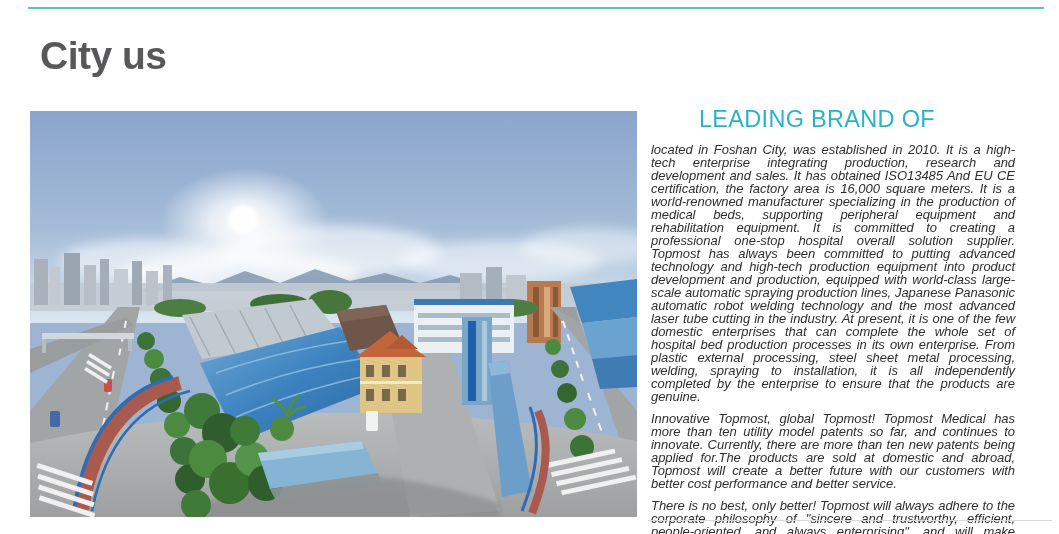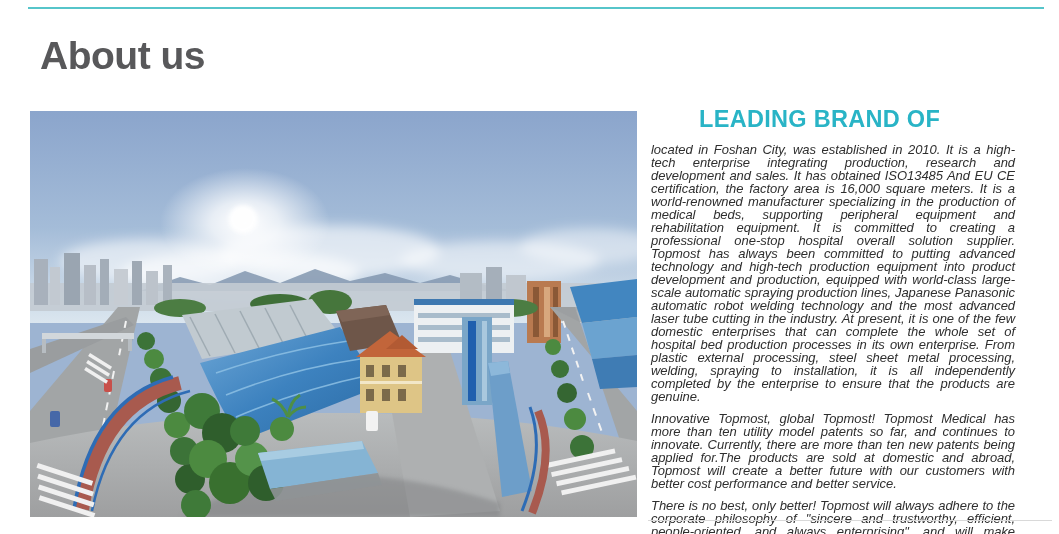--- a/index.html
+++ b/index.html
@@ -20,39 +20,39 @@
   .hero{
     position:absolute;left:30px;top:111px;width:607px;height:406px;margin:0;
     overflow:hidden;background:#9db4d2;
   }
   .hero svg{display:block;width:607px;height:406px;}
   .about-col{
     position:absolute;left:651px;top:106px;width:380px;
   }
   .subtitle{
     margin:0 0 10px 48px;
-    font-size:23.5px;line-height:27px;font-weight:700;letter-spacing:0.3px;
+    font-size:23.5px;line-height:27px;font-weight:400;letter-spacing:0.3px;
     color:var(--subtitle,#29b4c6);
   }
   .about-col p{
     margin:0 16px 9px 0;
     font-size:13px;line-height:13px;letter-spacing:-0.05px;
     text-align:justify;color:var(--body,#2e2e2e);font-style:italic;
   }
   .bottom-rule{
     position:absolute;left:648px;top:520px;width:404px;height:1px;
     background:var(--rule,#d9d9d9);
   }
 </style>
 </head>
 <body>
 
 <div class="top-rule"></div>
 
-<h1 class="page-title">About us</h1>
+<h1 class="page-title">City us</h1>
 
 <figure class="hero">
   <svg viewBox="0 0 607 406" width="607" height="406" preserveAspectRatio="none">
     <defs>
       <linearGradient id="sky" x1="0" y1="0" x2="0" y2="1">
         <stop offset="0" stop-color="#8ba5cc"></stop>
         <stop offset="0.55" stop-color="#a4bcd8"></stop>
         <stop offset="1" stop-color="#dbe6ef"></stop>
       </linearGradient>
       <radialGradient id="sun" cx="0.5" cy="0.5" r="0.5">

